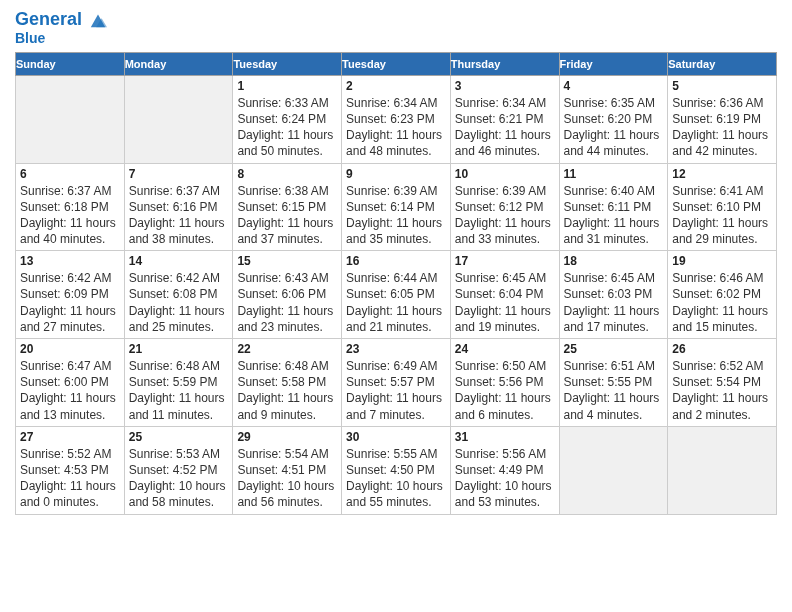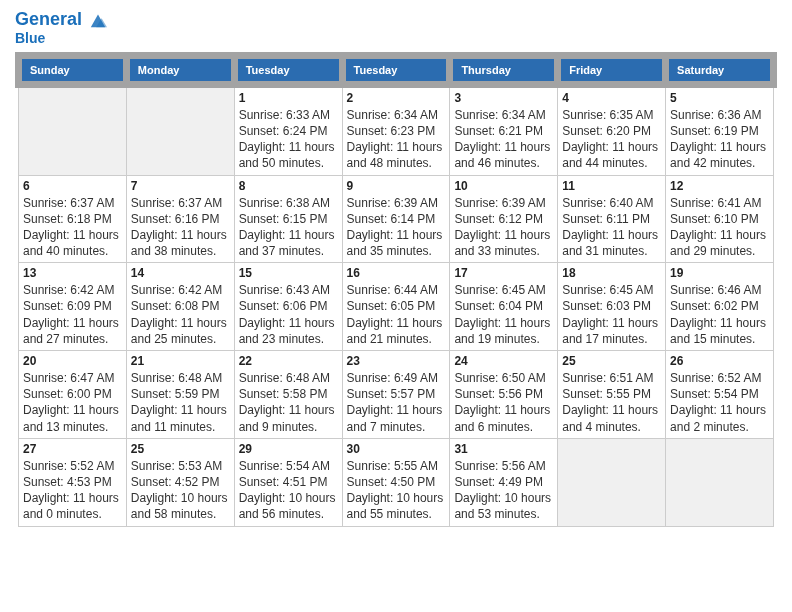--- a/index.html
+++ b/index.html
@@ -55,24 +55,24 @@
     .calendar {
       width: 100%;
       border-collapse: collapse;
       table-layout: fixed;
       font-size: 10px;
     }
     .calendar thead tr th {
       background: #2b6cb0;
       color: #fff;
       text-align: left;
-      padding: 5px 8px;
+      padding: 5px 0;
       font-size: 11px;
       font-weight: bold;
-      border: 7px solid #a3a3a3;
+      border: 1px solid #a3a3a3;
     }
     .calendar tbody tr td {
       vertical-align: top;
       border: 1px solid #ccc;
       padding: 3px 4px;
       height: 82px;
       background: #fff;
     }
     .calendar tbody tr td.empty {
       background: #f5f5f5;

